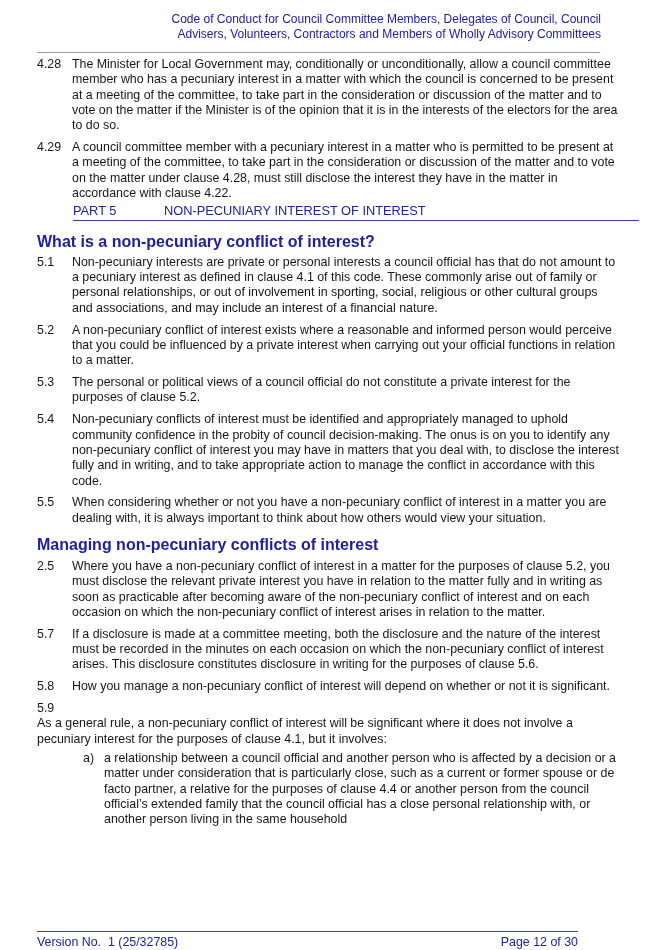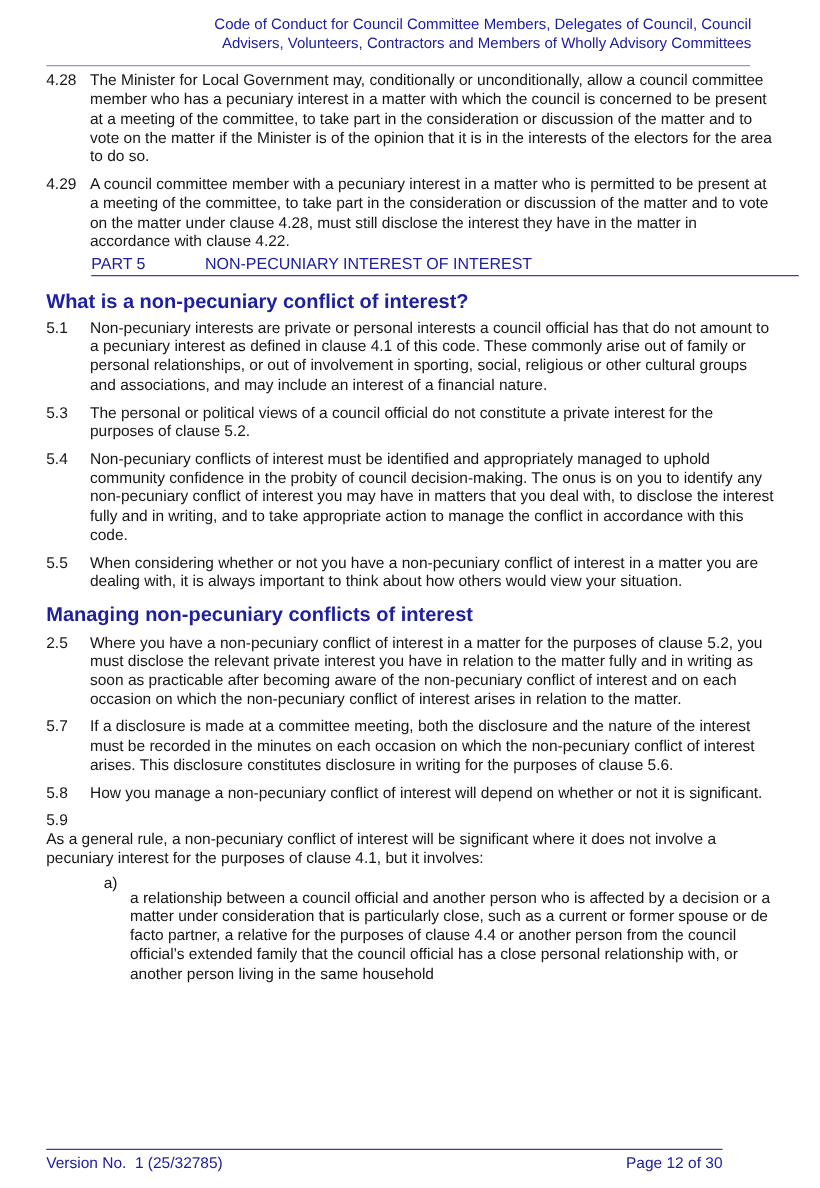--- a/index.html
+++ b/index.html
@@ -63,26 +63,26 @@
     color: var(--accent);
     font-weight: bold;
     font-size: 16px;
     line-height: 15px;
     margin: 13px 0 6px 0;
   }
   .sub-heading.managing { margin-top: 11px; margin-bottom: 7px; }
 
   .subclause { display: flex; width: 537px; margin-left: 46px; margin-bottom: 6.6px; }
   .subclause .sub-label { flex: none; width: 21px; }
-  .subclause .txt { flex: 1; margin-top: 12px; }
+  .subclause .txt { flex: 1; }
 
   .footer {
     position: absolute;
     left: 37px;
-    bottom: 12px;
+    bottom: 0;
     width: 541px;
     color: var(--accent);
   }
   .footer-rule { height: 1px; background: var(--heading-rule); margin-bottom: 2px; }
   .footer-row { display: flex; justify-content: space-between; font-size: 12.4px; line-height: 16px; }
   .ws-pre { white-space: pre; }
 </style>
 </head>
 <body>
 
@@ -107,20 +107,24 @@
     <div class="part-heading">
       <span class="part-label">PART 5</span>
       <span>NON-PECUNIARY INTEREST OF INTEREST</span>
     </div>
 
     <div class="sub-heading">What is a non-pecuniary conflict of interest?</div>
 
     <div class="clause">
       <span class="num">5.1</span>
       <div class="txt">Non-pecuniary interests are private or personal interests a council official has that do not amount to a pecuniary interest as defined in clause 4.1 of this code. These commonly arise out of family or personal relationships, or out of involvement in sporting, social, religious or other cultural groups and associations, and may include an interest of a financial nature.</div>
+    </div>
+    <div class="clause">
+      <span class="num">5.2</span>
+      <div class="txt">A non-pecuniary conflict of interest exists where a reasonable and informed person would perceive that you could be influenced by a private interest when carrying out your official functions in relation to a matter.</div>
     </div>
     <div class="clause">
       <span class="num">5.3</span>
       <div class="txt">The personal or political views of a council official do not constitute a private interest for the purposes of clause 5.2.</div>
     </div>
     <div class="clause">
       <span class="num">5.4</span>
       <div class="txt">Non-pecuniary conflicts of interest must be identified and appropriately managed to uphold community confidence in the probity of council decision-making. The onus is on you to identify any non-pecuniary conflict of interest you may have in matters that you deal with, to disclose the interest fully and in writing, and to take appropriate action to manage the conflict in accordance with this code.</div>
     </div>
     <div class="clause">

